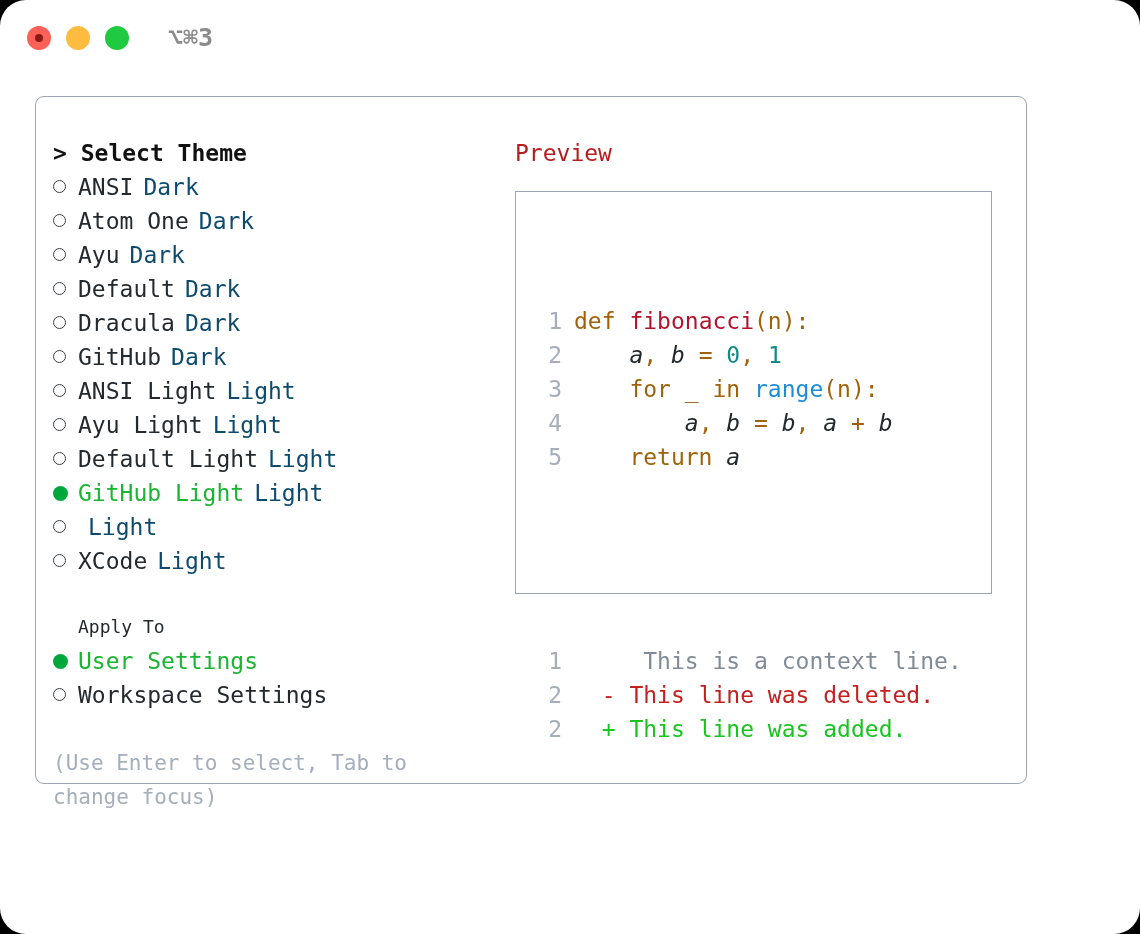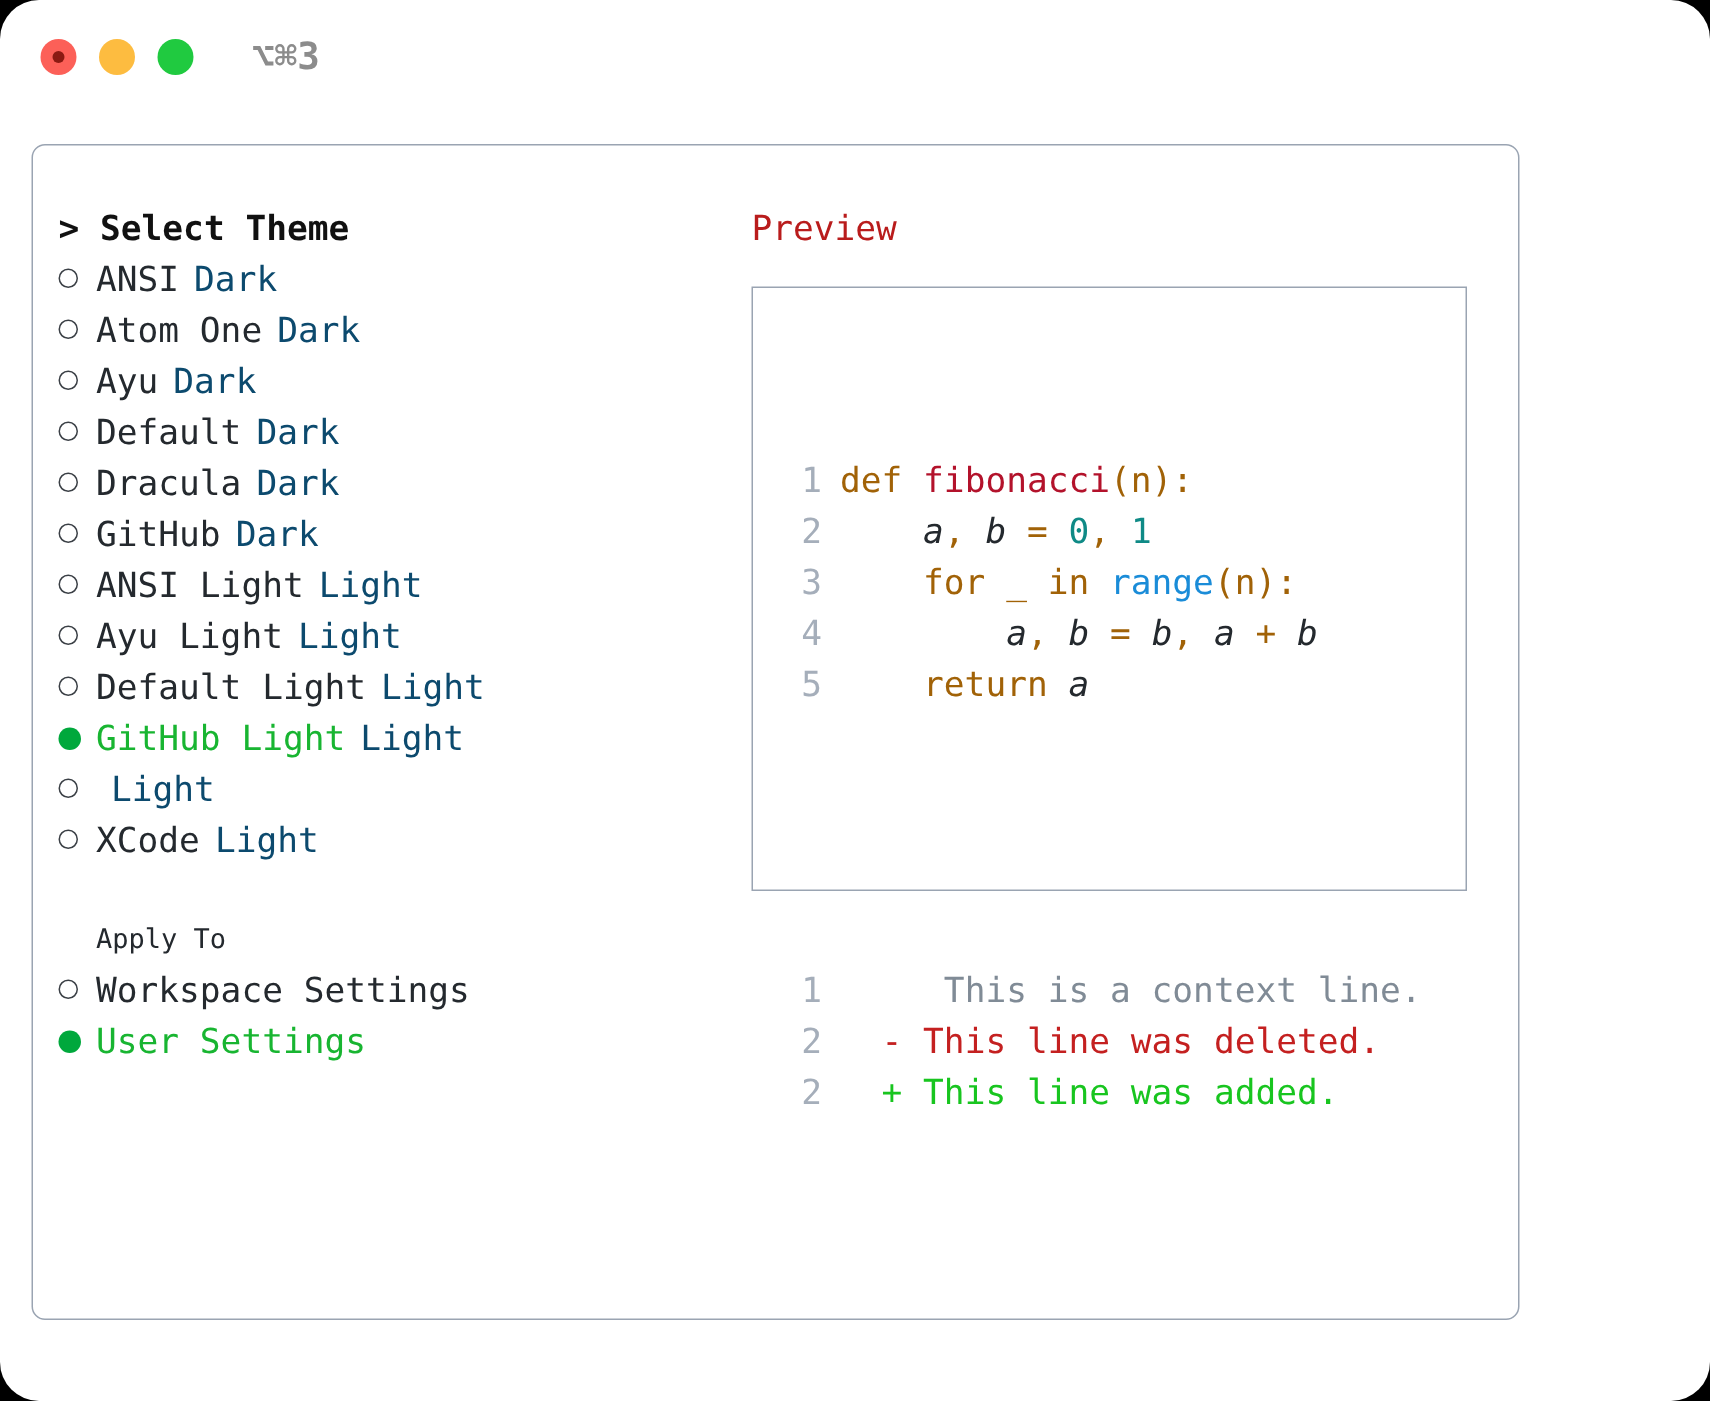--- a/index.html
+++ b/index.html
@@ -63,24 +63,24 @@
     font-size: 25px;
     font-weight: bold;
     color: #8c8c8c;
     letter-spacing: 0px;
     line-height: 32px;
   }
 
   
   .panel {
     position: absolute;
-    left: 21px;
+    left: 35px;
     top: 96px;
     width: 992px;
-    height: 784px;
+    height: 688px;
     border: 1.5px solid #9aa4b2;
     border-radius: 9px;
     box-sizing: border-box;
     background: #ffffff;
   }
 
   
   .left-col {
     position: absolute;
     left: 17px;
@@ -232,26 +232,27 @@
           <div class="opt-row"><span class="marker"><span class="dot-hollow"></span></span><span class="opt-label">Default Light</span><span class="opt-variant">Light</span></div>
           <div class="opt-row"><span class="marker"><span class="dot-solid"></span></span><span class="opt-label sel">GitHub Light</span><span class="opt-variant">Light</span></div>
           <div class="opt-row"><span class="marker"><span class="dot-hollow"></span></span><span class="opt-variant">Light</span></div>
           <div class="opt-row"><span class="marker"><span class="dot-hollow"></span></span><span class="opt-label">XCode</span><span class="opt-variant">Light</span></div>
         </div>
 
       <div class="spacer-sm"></div>
 
       <div class="apply-header">Apply To</div>
       <div id="apply-list">
+          <div class="opt-row"><span class="marker"><span class="dot-solid"></span></span><span class="opt-label sel">User Settings</span></div>
           <div class="opt-row"><span class="marker"><span class="dot-hollow"></span></span><span class="opt-label">Workspace Settings</span></div>
-          <div class="opt-row"><span class="marker"><span class="dot-solid"></span></span><span class="opt-label sel">User Settings</span></div>
         </div>
 
       <div class="spacer-md"></div>
 
+      <div class="hint">(Use Enter to select, Tab to change focus)</div>
     </div>
 
     <div class="right-col">
       <div class="preview-title">Preview</div>
       <div class="preview-box">
         <div class="code">
           <div id="code-lines"><div class="code-line"><span class="lineno">1</span><span class="tok-plain">def </span><span class="tok-fn">fibonacci</span><span class="tok-plain">(n):</span></div><div class="code-line"><span class="lineno">2</span><span class="tok-plain">    </span><span class="tok-var">a</span><span class="tok-plain">, </span><span class="tok-var">b</span><span class="tok-plain"> = </span><span class="tok-num">0</span><span class="tok-plain">, </span><span class="tok-num">1</span></div><div class="code-line"><span class="lineno">3</span><span class="tok-plain">    for _ in </span><span class="tok-builtin">range</span><span class="tok-plain">(n):</span></div><div class="code-line"><span class="lineno">4</span><span class="tok-plain">        </span><span class="tok-var">a</span><span class="tok-plain">, </span><span class="tok-var">b</span><span class="tok-plain"> = </span><span class="tok-var">b</span><span class="tok-plain">, </span><span class="tok-var">a</span><span class="tok-plain"> + </span><span class="tok-var">b</span></div><div class="code-line"><span class="lineno">5</span><span class="tok-plain">    return </span><span class="tok-var">a</span></div></div>
           <div class="gap-lines"></div>
           <div id="diff-lines"><div class="code-line"><span class="lineno">1</span><span class="tok-ctx">   </span><span class="tok-ctx">  This is a context line.</span></div><div class="code-line"><span class="lineno">2</span><span class="tok-del">  -</span><span class="tok-del"> This line was deleted.</span></div><div class="code-line"><span class="lineno">2</span><span class="tok-add">  +</span><span class="tok-add"> This line was added.</span></div></div>
         </div>

